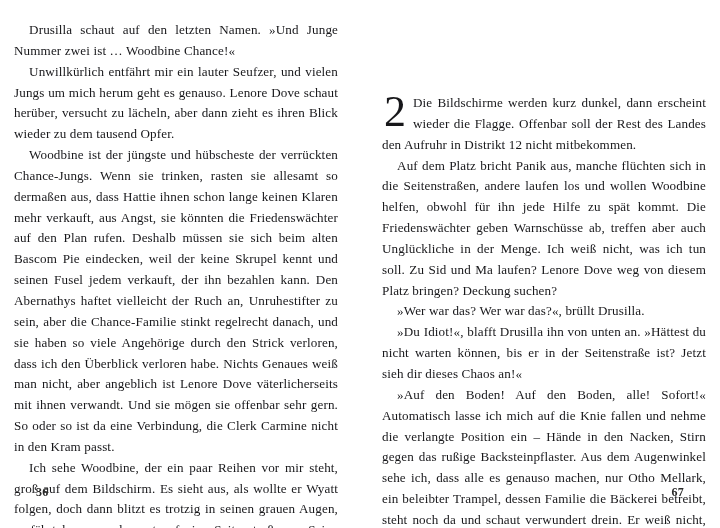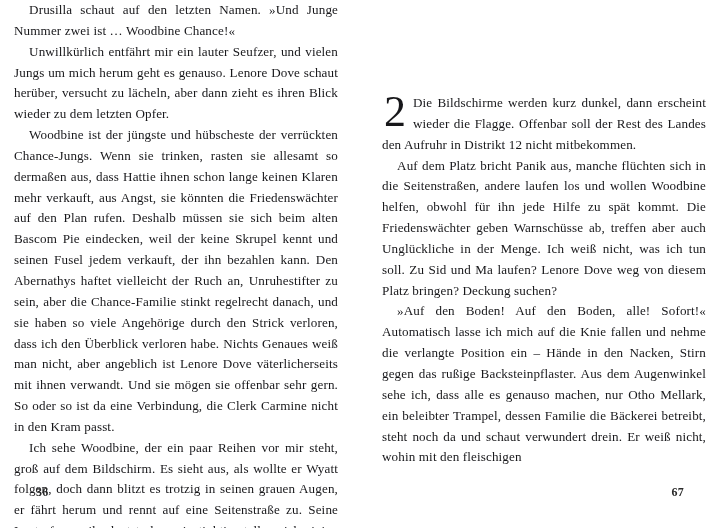--- a/index.html
+++ b/index.html
@@ -22,21 +22,21 @@
     background: #ffffff;
     display: flex;
   }
   .page {
     position: relative;
     width: 360px;
     height: 528px;
     box-sizing: border-box;
   }
   .page-verso {
-    padding: 0 22px 0 14px;
+    padding: 20px 22px 0 14px;
   }
   .page-recto {
     padding: 8px 14px 0 22px;
   }
   .textblock {
     width: 100%;
   }
   .page-verso .textblock {
     margin-top: 0px;
   }
@@ -89,32 +89,34 @@
   }
 </style>
 </head>
 <body>
 
 <div class="spread">
 
   <div class="page page-verso">
     <div class="textblock">
       <p>Drusilla schaut auf den letzten Namen. »Und Junge Nummer zwei ist … Woodbine Chance!«</p>
-      <p>Unwillkürlich entfährt mir ein lauter Seufzer, und vielen Jungs um mich herum geht es genauso. Lenore Dove schaut herüber, versucht zu lächeln, aber dann zieht es ihren Blick wieder zu dem letzten Opfer.</p>
+      <p>Unwillkürlich entfährt mir ein lauter Seufzer, und vielen Jungs um mich herum geht es genauso. Lenore Dove schaut herüber, versucht zu lächeln, aber dann zieht es ihren Blick wieder zu dem tausend Opfer.</p>
       <p>Woodbine ist der jüngste und hübscheste der verrückten Chance-Jungs. Wenn sie trinken, rasten sie allesamt so dermaßen aus, dass Hattie ihnen schon lange keinen Klaren mehr verkauft, aus Angst, sie könnten die Friedenswächter auf den Plan rufen. Deshalb müssen sie sich beim alten Bascom Pie eindecken, weil der keine Skrupel kennt und seinen Fusel jedem verkauft, der ihn bezahlen kann. Den Abernathys haftet vielleicht der Ruch an, Unruhestifter zu sein, aber die Chance-Familie stinkt regelrecht danach, und sie haben so viele Angehörige durch den Strick verloren, dass ich den Überblick verloren habe. Nichts Genaues weiß man nicht, aber angeblich ist Lenore Dove väterlicherseits mit ihnen verwandt. Und sie mögen sie offenbar sehr gern. So oder so ist da eine Verbindung, die Clerk Carmine nicht in den Kram passt.</p>
       <p>Ich sehe Woodbine, der ein paar Reihen vor mir steht, groß auf dem Bildschirm. Es sieht aus, als wollte er Wyatt folgen, doch dann blitzt es trotzig in seinen grauen Augen, er fährt herum und rennt auf eine Seitenstraße zu. Seine Leute feuern ihn lautstark an, instinktiv stellen sich einige den Friedenswächtern in den Weg. Gerade als ich denke, er könnte es vielleicht schaffen – die Chance-Kinder rennen alle wie die Teufel –, knallt vom Dach des Gerichtsgebäudes her ein Schuss, und Woodbines Hinterkopf zerplatzt in tausend Stücke.</p>
     </div>
     <div class="folio folio-verso">36</div>
   </div>
 
   <div class="page page-recto">
     <div class="textblock">
       <div class="chapter-open">
         <span class="dropcap">2</span>
         <p class="opening">Die Bildschirme werden kurz dunkel, dann erscheint wieder die Flagge. Offenbar soll der Rest des Landes den Aufruhr in Distrikt 12 nicht mitbekommen.</p>
       </div>
       <p>Auf dem Platz bricht Panik aus, manche flüchten sich in die Seitenstraßen, andere laufen los und wollen Woodbine helfen, obwohl für ihn jede Hilfe zu spät kommt. Die Friedenswächter geben Warnschüsse ab, treffen aber auch Unglückliche in der Menge. Ich weiß nicht, was ich tun soll. Zu Sid und Ma laufen? Lenore Dove weg von diesem Platz bringen? Deckung suchen?</p>
+      <p>»Wer war das? Wer war das?«, brüllt Drusilla.</p>
+      <p>»Du Idiot!«, blafft Drusilla ihn von unten an. »Hättest du nicht warten können, bis er in der Seitenstraße ist? Jetzt sieh dir dieses Chaos an!«</p>
       <p>»Auf den Boden! Auf den Boden, alle! Sofort!« Automatisch lasse ich mich auf die Knie fallen und nehme die verlangte Position ein – Hände in den Nacken, Stirn gegen das rußige Backsteinpflaster. Aus dem Augenwinkel sehe ich, dass alle es genauso machen, nur Otho Mellark, ein beleibter Trampel, dessen Familie die Bäckerei betreibt, steht noch da und schaut verwundert drein. Er weiß nicht, wohin mit den fleischigen</p>
     </div>
     <div class="folio folio-recto">67</div>
   </div>
 
 </div>
 
 </body></html>

